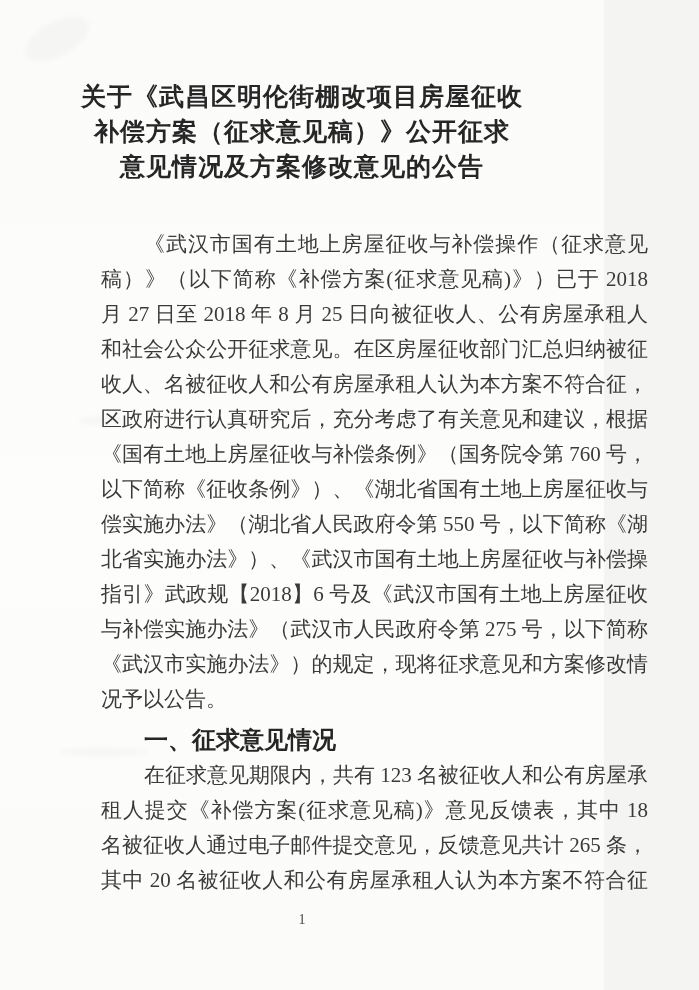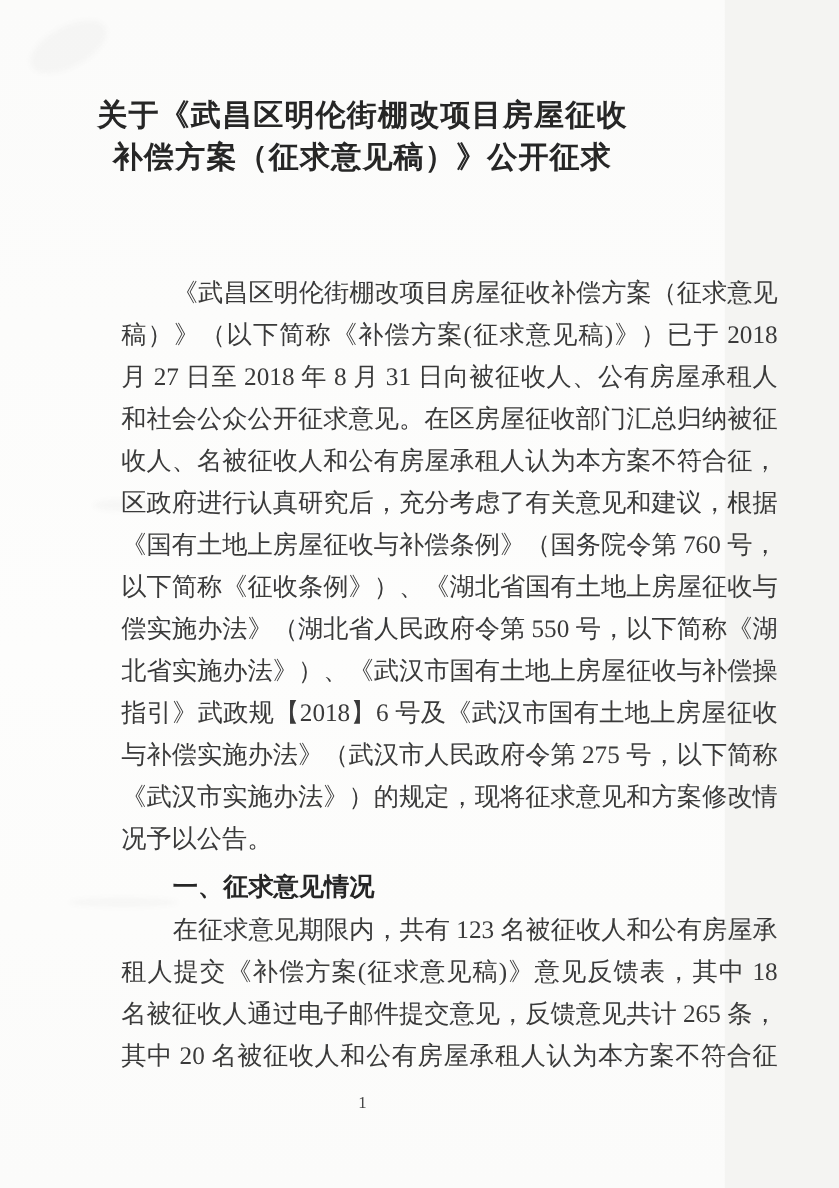--- a/index.html
+++ b/index.html
@@ -46,21 +46,21 @@
   }
   .line.indent {
     text-indent: 43px;
   }
   .heading {
     height: 35px;
     margin: 5px 0 1px 0;
     text-indent: 43px;
     font-family: "Liberation Sans", "DejaVu Sans", sans-serif;
     font-weight: bold;
-    font-size: 21px;
+    font-size: 24px;
     color: #262626;
   }
   .pageno {
     position: absolute;
     left: 0; right: 0;
     top: 912px;
     text-align: center;
     font-size: 14px;
     color: #454545;
     font-family: "Liberation Serif", "DejaVu Serif", serif;
@@ -81,26 +81,27 @@
 
 <div class="page">
 
   <div class="smudge s1"></div>
   <div class="smudge s2"></div>
   <div class="smudge s3"></div>
 
   <div class="title">
     <div class="title-line">关于《武昌区明伦街棚改项目房屋征收</div>
     <div class="title-line">补偿方案（征求意见稿）》公开征求</div>
+    <div class="title-line">意见情况及方案修改意见的公告</div>
   </div>
 
   <div class="doc-body" id="doc-body">
-      <div class="line indent">《武昌区明伦街棚改项目房屋征收补偿方案（征求意见</div>
+      <div class="line indent">《武汉市国有土地上房屋征收与补偿操作（征求意见</div>
       <div class="line">稿）》（以下简称《补偿方案(征求意见稿)》）已于 2018 年 7</div>
-      <div class="line">月 27 日至 2018 年 8 月 31 日向被征收人、公有房屋承租人</div>
+      <div class="line">月 27 日至 2018 年 8 月 25 日向被征收人、公有房屋承租人</div>
       <div class="line">和社会公众公开征求意见。在区房屋征收部门汇总归纳被征</div>
       <div class="line">收人、名被征收人和公有房屋承租人认为本方案不符合征，</div>
       <div class="line">区政府进行认真研究后，充分考虑了有关意见和建议，根据</div>
       <div class="line">《国有土地上房屋征收与补偿条例》（国务院令第 760 号，</div>
       <div class="line">以下简称《征收条例》）、《湖北省国有土地上房屋征收与补</div>
       <div class="line">偿实施办法》（湖北省人民政府令第 550 号，以下简称《湖</div>
       <div class="line">北省实施办法》）、《武汉市国有土地上房屋征收与补偿操作</div>
       <div class="line">指引》武政规【2018】6 号及《武汉市国有土地上房屋征收</div>
       <div class="line">与补偿实施办法》（武汉市人民政府令第 275 号，以下简称</div>
       <div class="line">《武汉市实施办法》）的规定，现将征求意见和方案修改情</div>

